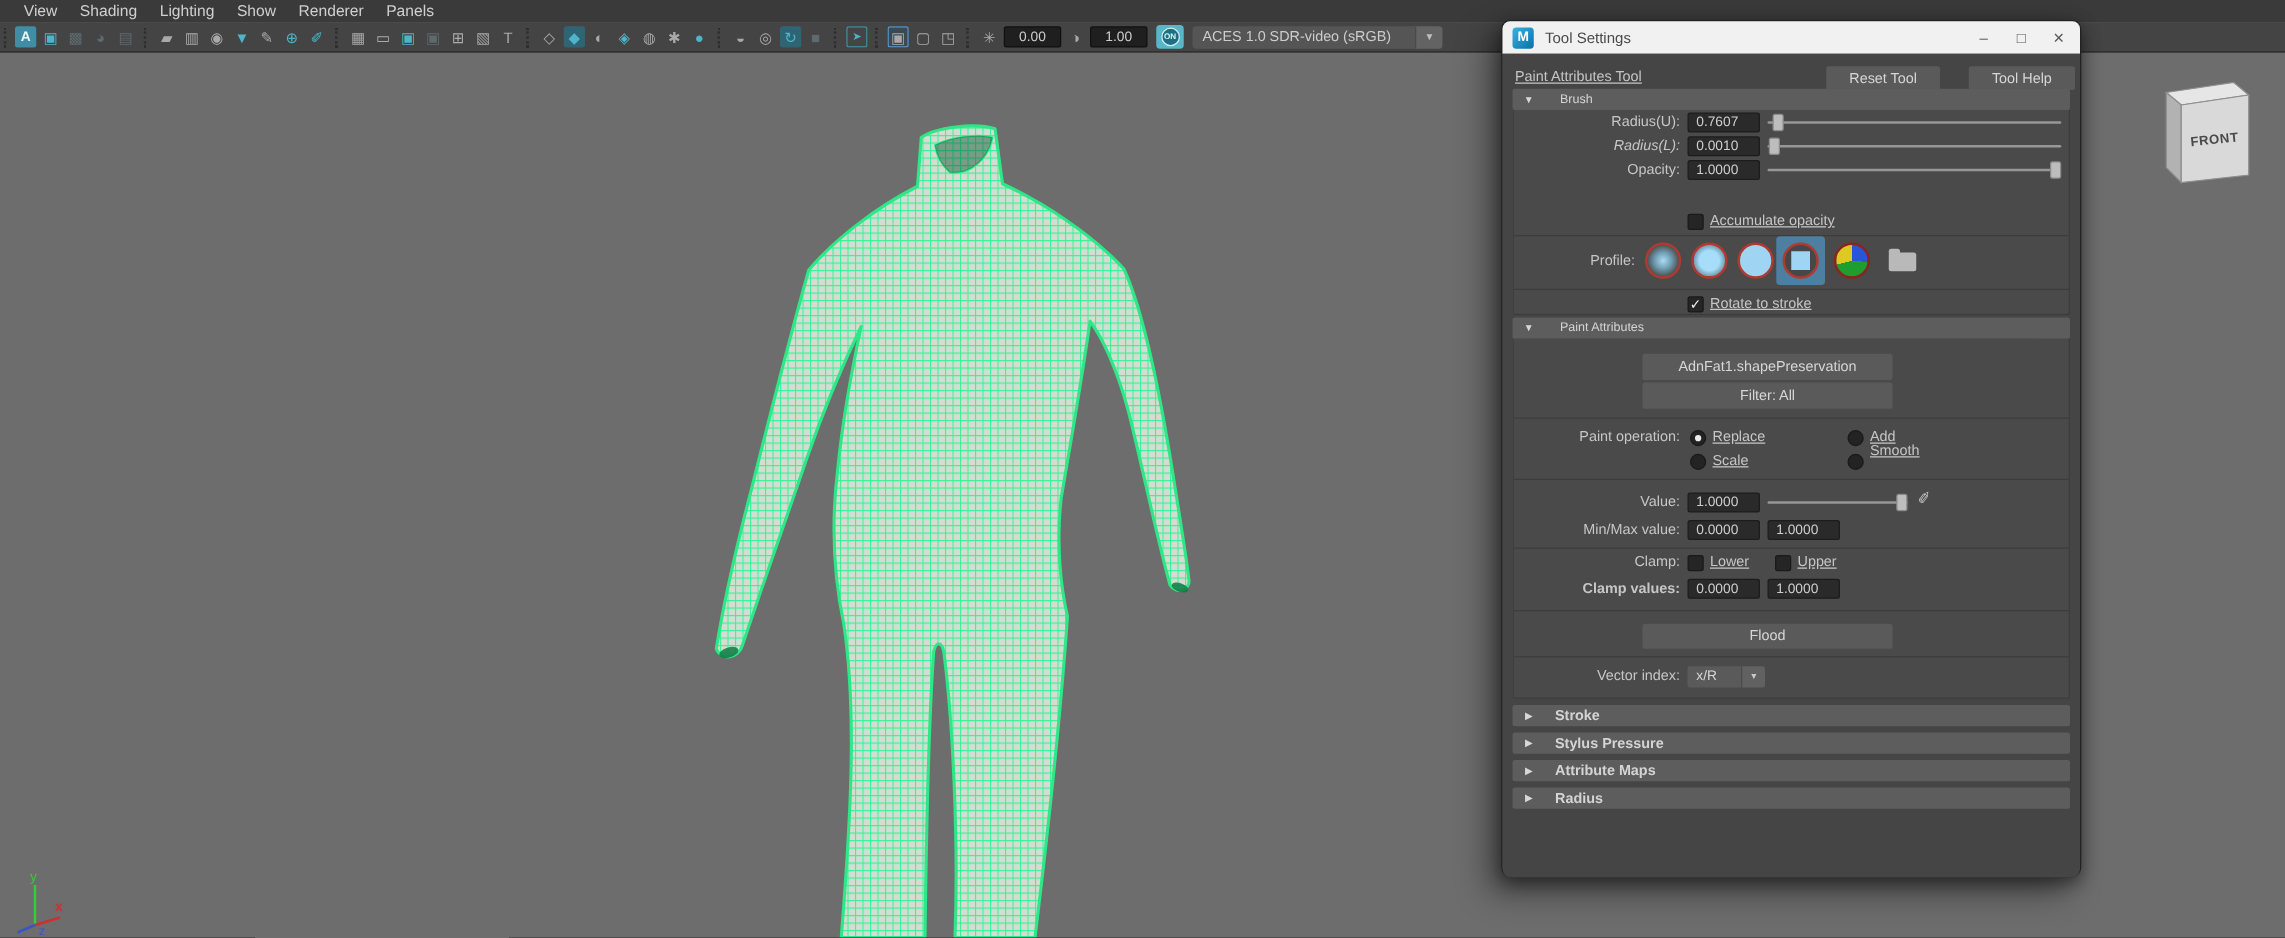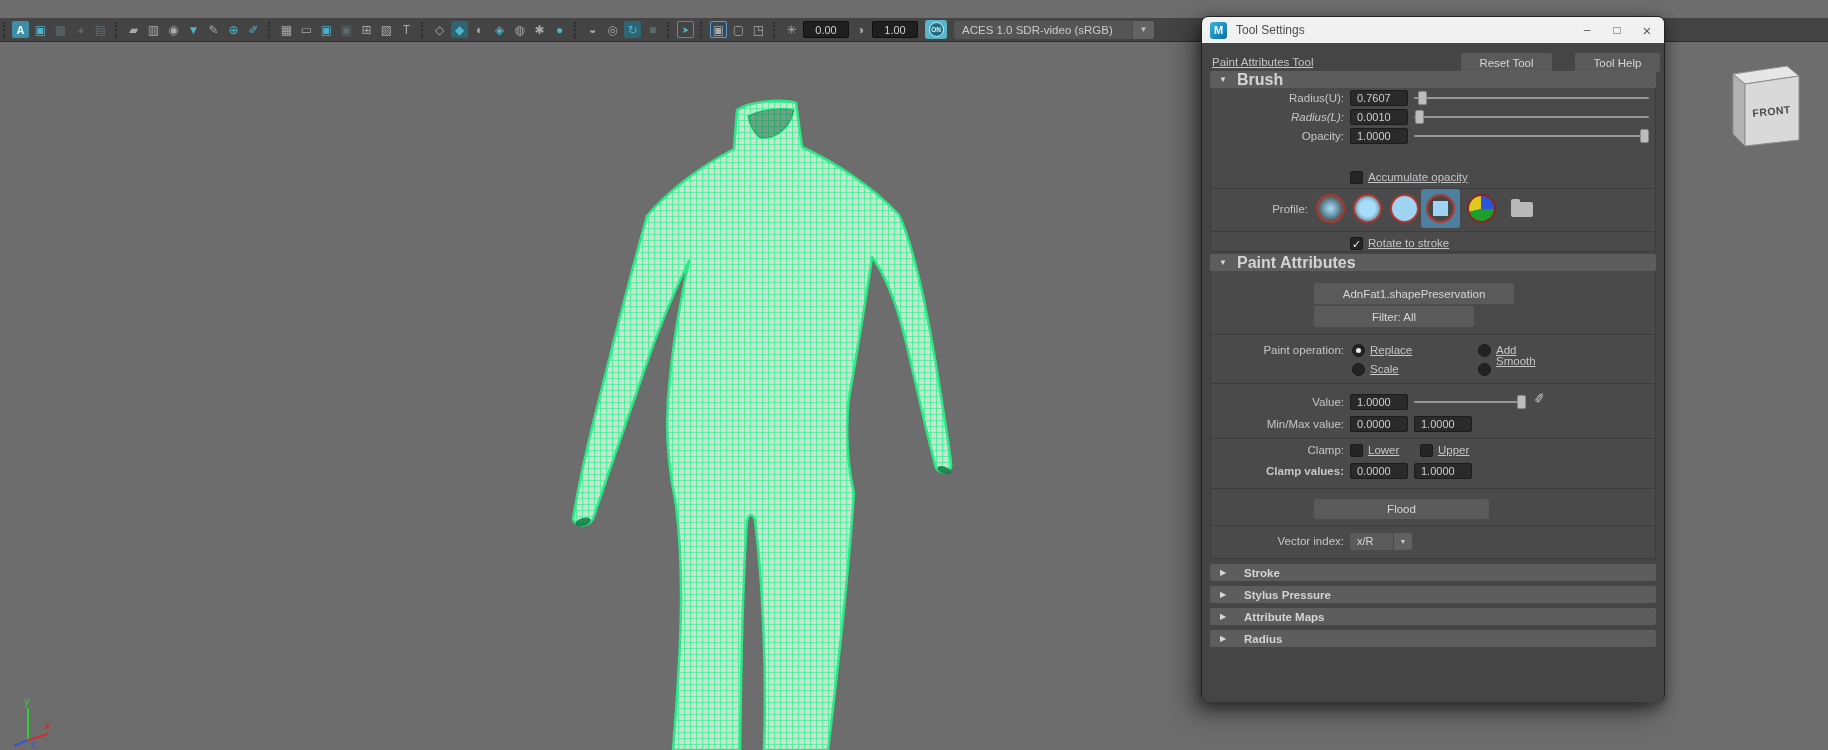--- a/index.html
+++ b/index.html
@@ -64,21 +64,21 @@
     color:#c6c6c6; font-size:11.5px; white-space:nowrap; }
   .ptext { position:absolute; line-height:16px; color:#c6c6c6; font-size:11.5px; white-space:nowrap;text-decoration:underline; }
   .pfield { position:absolute; left:148px; width:58px; height:16px; background:#2a2a2a;
     border:1px solid #1c1c1c; border-radius:2px; color:#cfcfcf; font-size:11px; line-height:14px;
     padding-left:6px; }
   .pbtn { position:absolute; background:#5a5a5a; border-radius:2px; color:#d6d6d6; font-size:11.5px;
     display:flex; align-items:center; justify-content:center; }
   .frame-header { position:absolute; left:8px; width:446px; height:17px; background:#5d5d5d;
     border-radius:2px; display:flex; align-items:center; }
   .frame-header .arrow { width:26px; text-align:center; font-size:8px; color:#d8d8d8; }
-  .frame-header .fh-label { font-weight:bold; color:#d4d4d4; font-size:16px; margin-left:1px; }
+  .frame-header .fh-label { font-weight:normal; color:#d4d4d4; font-size:10px; margin-left:12px; }
   .frame { position:absolute; left:8px; width:446px; background:#4a4a4a; border:1px solid #3c3c3c;
     border-top:none; border-radius:0 0 2px 2px; }
   .divider { position:absolute; left:9px; width:444px; height:1px; background:#3c3c3c; }
 
   .srow { position:absolute; height:16px; }
   .track { position:absolute; left:0; right:0; top:7px; height:2px; background:#979797; border-radius:1px; }
   .handle { position:absolute; top:1px; width:9px; height:14px; background:#bdbdbd; border-radius:2px;
     border:1px solid #8a8a8a; }
 
   .cb { position:absolute; width:13px; height:13px; background:#252525; border:1px solid #1a1a1a;
@@ -112,20 +112,28 @@
   .vi-arrow { position:absolute; left:191px; width:19px; height:17px; background:#616161;
     border-radius:0 2px 2px 0; color:#c9c9c9; font-size:7px; display:flex; align-items:center;
     justify-content:center; border-left:1px solid #4a4a4a; }
   .eyedropper { position:absolute; font-size:13px; color:#c9c9c9; transform:rotate(-8deg); }
 </style>
 </head>
 <body>
 
 <div class="stage">
 
+  <div class="menubar">
+    <span class="menu-item">View</span>
+    <span class="menu-item">Shading</span>
+    <span class="menu-item">Lighting</span>
+    <span class="menu-item">Show</span>
+    <span class="menu-item">Renderer</span>
+    <span class="menu-item">Panels</span>
+  </div>
 
   <div class="toolbar">
     <span class="grip"></span>
     <span class="tbicon badge">A</span>
     <span class="tbicon teal">▣</span>
     <span class="tbicon dark">▩</span>
     <span class="tbicon dark">◕</span>
     <span class="tbicon dark">▤</span>
     <span class="tbsep"></span>
     <span class="tbicon">▰</span>
@@ -282,21 +290,21 @@
       <span class="cb" style="left:148px; top:194px;">✓</span>
       <span class="ptext" style="left:166px; top:192px;">Rotate to stroke</span>
 
       <div class="frame-header" style="top:211px;">
         <span class="arrow">▼</span>
         <span class="fh-label">Paint Attributes</span>
       </div>
       <div class="frame" style="top:228px; height:288px;"></div>
 
       <span class="pbtn" style="left:112px; top:240px; width:200px; height:21px;">AdnFat1.shapePreservation</span>
-      <span class="pbtn" style="left:112px; top:263px; width:160px; height:21px;">Filter: All</span>
+      <span class="pbtn" style="left:112px; top:263px; width:200px; height:21px;">Filter: All</span>
 
       <div class="divider" style="top:291px;"></div>
 
       <span class="plabel" style="top:299px;">Paint operation:</span>
       <span class="radio sel" style="left:150px; top:301px;"></span>
       <span class="ptext" style="left:168px; top:299px;">Replace</span>
       <span class="radio" style="left:276px; top:301px;"></span>
       <span class="ptext" style="left:294px; top:299px;">Add</span>
       <span class="radio" style="left:150px; top:320px;"></span>
       <span class="ptext" style="left:168px; top:318px;">Scale</span>
@@ -324,21 +332,21 @@
       <span class="ptext" style="left:166px; top:399px;">Lower</span>
       <span class="cb" style="left:218px; top:401px;"></span>
       <span class="ptext" style="left:236px; top:399px;">Upper</span>
 
       <span class="plabel" style="top:420px;font-weight:bold;">Clamp values:</span>
       <span class="pfield" style="top:420px;">0.0000</span>
       <span class="pfield" style="top:420px; left:212px;">1.0000</span>
 
       <div class="divider" style="top:445px;"></div>
 
-      <span class="pbtn" style="left:112px; top:456px; width:175px; height:20px;">Flood</span>
+      <span class="pbtn" style="left:112px; top:456px; width:200px; height:20px;">Flood</span>
 
       <div class="divider" style="top:482px;"></div>
 
       <span class="plabel" style="top:490px;">Vector index:</span>
       <span class="vi-box" style="top:490px;">x/R</span>
       <span class="vi-arrow" style="top:490px;">▼</span>
 
       <div class="sec-header" style="top:521px;">
         <span class="arrow">▶</span>
         <span class="sh-label">Stroke</span>

